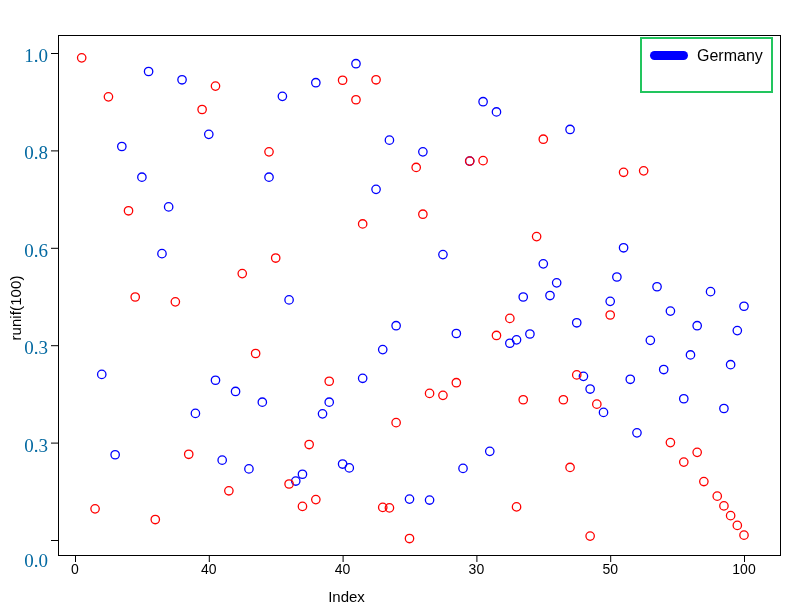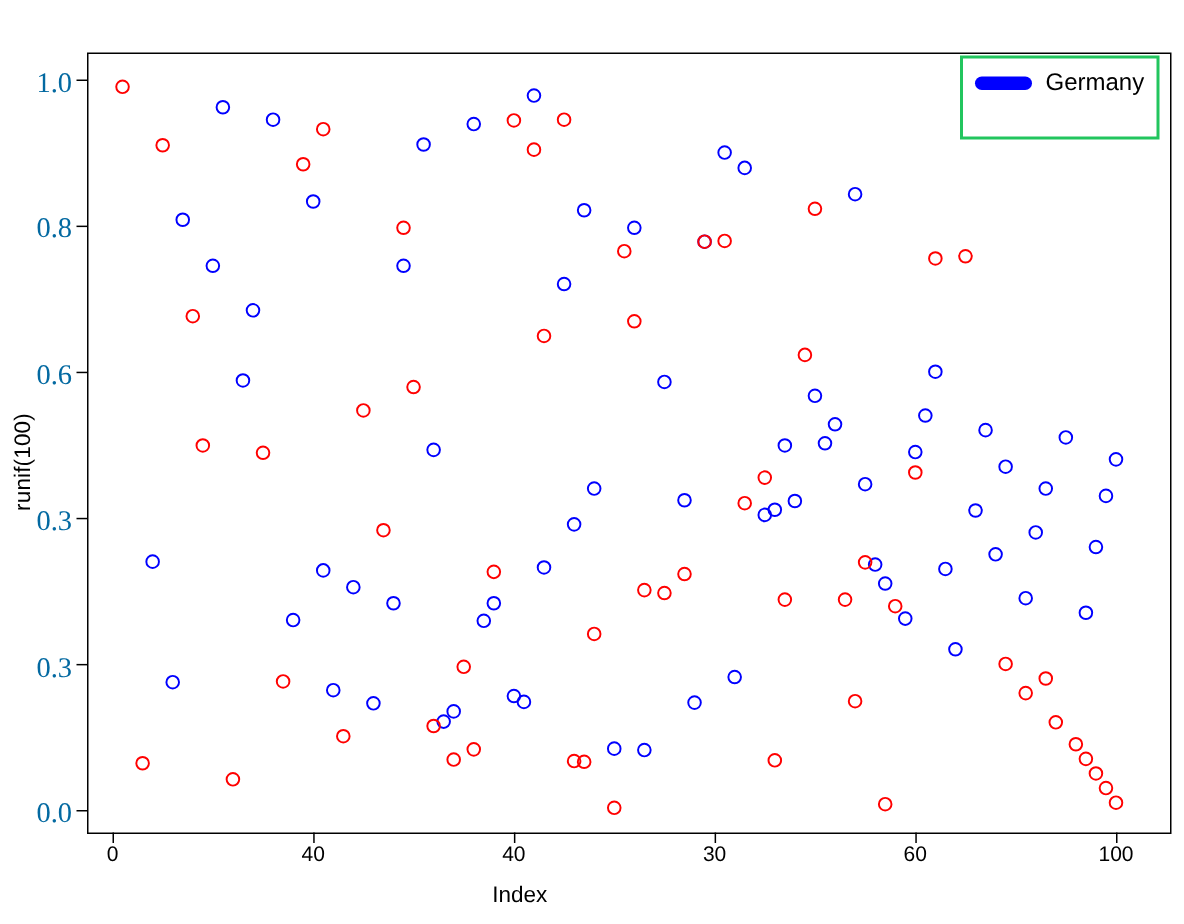--- a/index.html
+++ b/index.html
@@ -122,21 +122,21 @@
 </style>
 </head>
 <body>
 
 <div id="chart-root">
 
   <div id="ylab">runif(100)</div>
   <div id="xlab">Index</div>
 
   <div id="ytick-labels">
-      <div class="ytick-wrap" style="top: 533px;">
+      <div class="ytick-wrap" style="top: 551px;">
         <div class="ytick-label">0.0</div>
       </div>
       <div class="ytick-wrap" style="top: 435.6px;">
         <div class="ytick-label">0.3</div>
       </div>
       <div class="ytick-wrap" style="top: 338.2px;">
         <div class="ytick-label">0.3</div>
       </div>
       <div class="ytick-wrap" style="top: 240.8px;">
         <div class="ytick-label">0.6</div>
@@ -155,21 +155,21 @@
       <div class="xtick-wrap" style="left: 208.8px;">
         <div class="xtick-label">40</div>
       </div>
       <div class="xtick-wrap" style="left: 342.6px;">
         <div class="xtick-label">40</div>
       </div>
       <div class="xtick-wrap" style="left: 476.4px;">
         <div class="xtick-label">30</div>
       </div>
       <div class="xtick-wrap" style="left: 610.2px;">
-        <div class="xtick-label">60</div>
+        <div class="xtick-label">50</div>
       </div>
       <div class="xtick-wrap" style="left: 744px;">
         <div class="xtick-label">100</div>
       </div>
     </div>
 
   <svg id="plot-svg" width="789" height="616">
       <rect x="58.5" y="35.5" width="722" height="520" fill="none" stroke="#000000" stroke-width="1"></rect>
       <line x1="51" y1="540.5" x2="58" y2="540.5" stroke="#000" stroke-width="1"></line>
       <line x1="51" y1="443.1" x2="58" y2="443.1" stroke="#000" stroke-width="1"></line>

